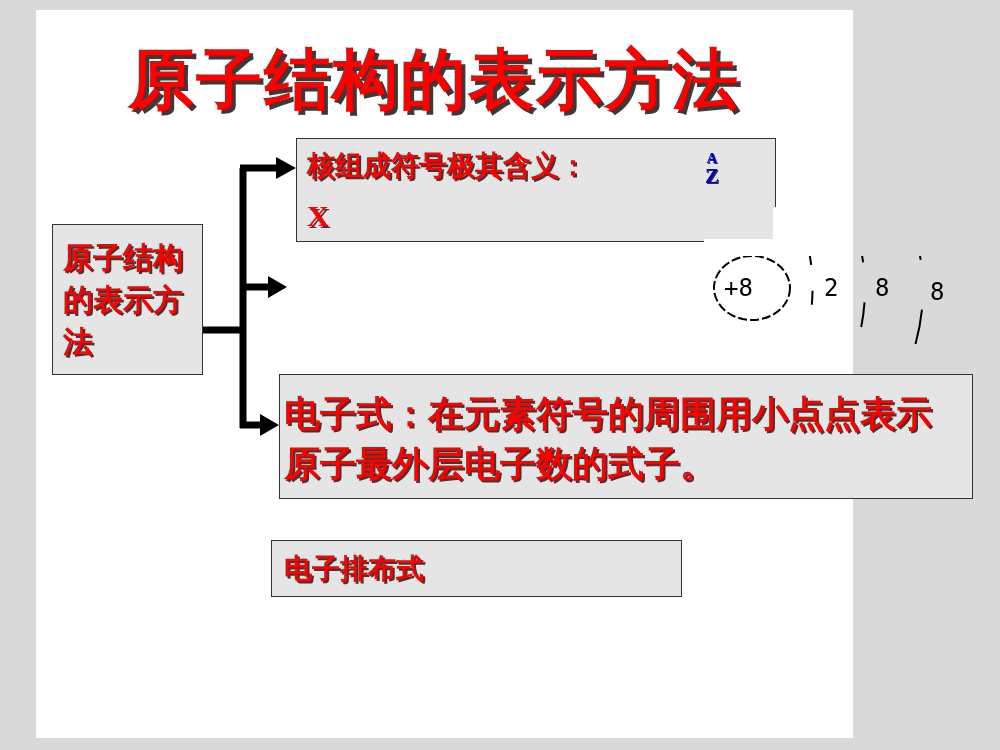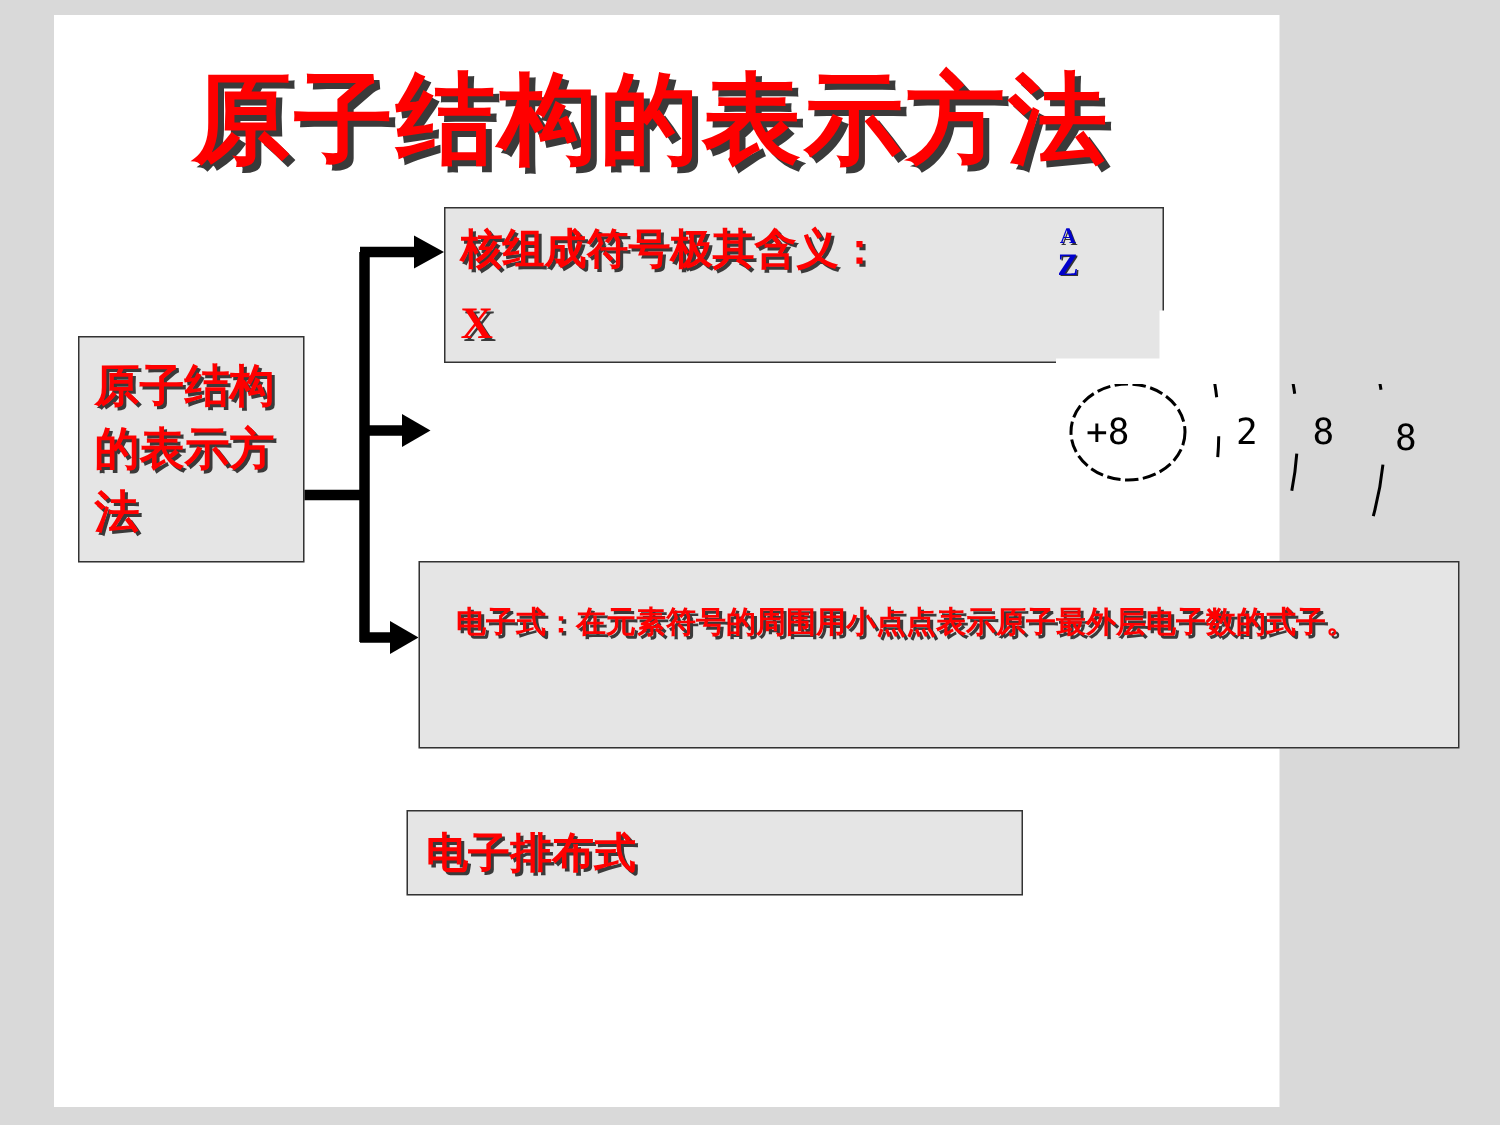--- a/index.html
+++ b/index.html
@@ -43,21 +43,21 @@
     text-align: center; text-shadow: 1px 1px 0 #333;
   }
   .az .z { font-size: 21px; }
 
   .diagram-box { left: 251px; top: 246px; width: 411px; height: 59px; }
   .diagram-box .lbl { left: 10px; top: 10px; line-height: 36px; }
   .diagram-box .s { font-family: "Liberation Serif", serif; font-size: 32px; margin-left: 14px; }
   .diagram-box .s sup { font-size: 15px; vertical-align: 14px; margin-left: 1px; }
 
   .lewis-box { left: 243px; top: 364px; width: 694px; height: 125px; }
-  .lewis-box .lbl { left: 24px; top: 14px; line-height: 50px; white-space: normal; width: 670px; font-size: 20px; }
+  .lewis-box .lbl { left: 4px; top: 14px; line-height: 50px; white-space: normal; width: 670px; font-size: 36px; }
 
   .config-box { left: 235px; top: 530px; width: 411px; height: 57px; }
   .config-box .lbl { left: 12px; top: 10px; line-height: 36px; text-align: center; }
 
   .connector { position: absolute; }
 
   .atom { position: absolute; left: 676px; top: 246px; width: 270px; height: 110px; }
 </style>
 </head>
 <body>

